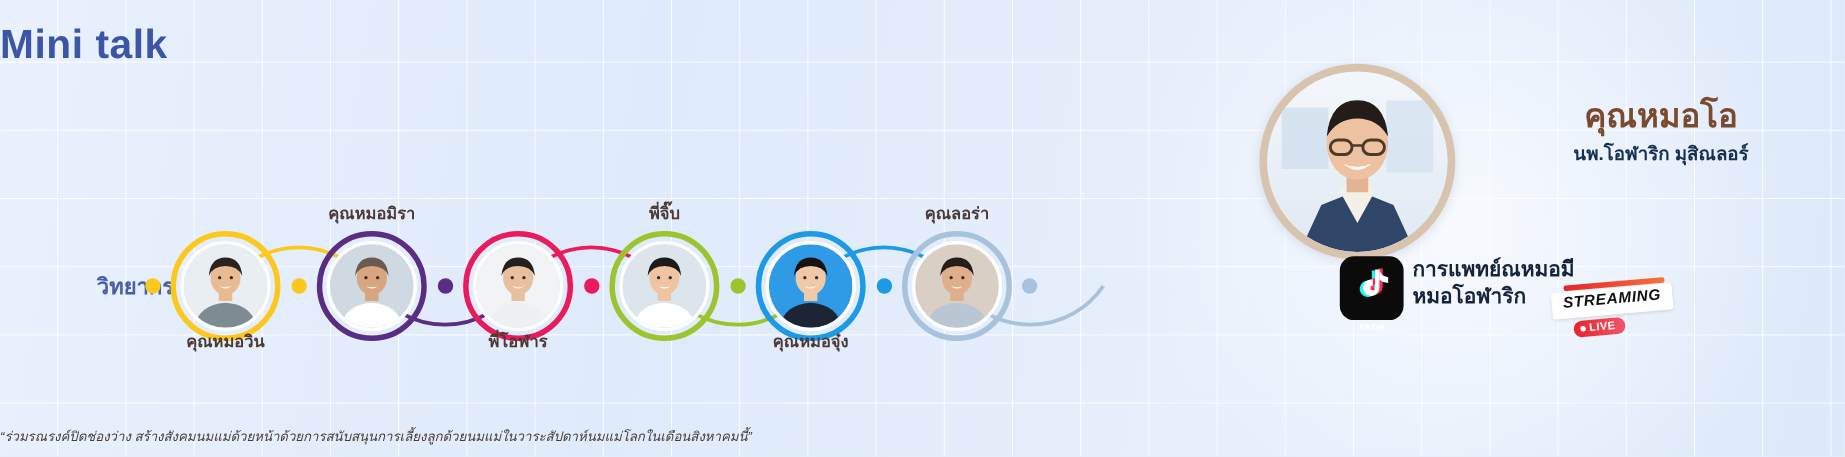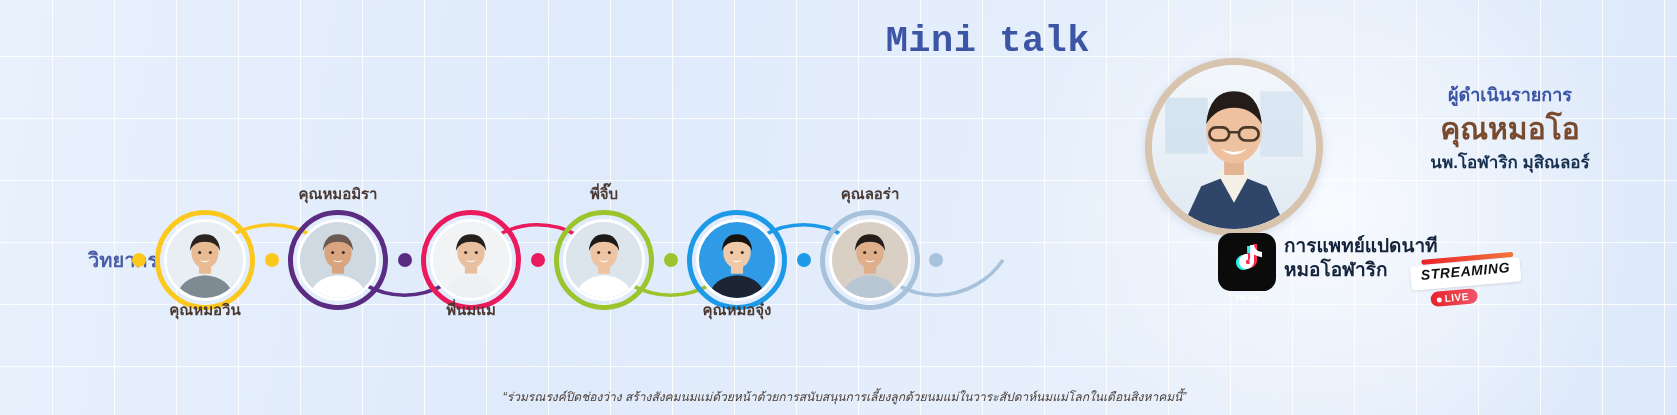--- a/index.html
+++ b/index.html
@@ -24,21 +24,21 @@
     pointer-events:none;
   }
   #glow{
     position:absolute;left:980px;top:-140px;width:700px;height:700px;
     border-radius:50%;
     background:radial-gradient(circle at 50% 50%,rgba(255,255,255,.75),rgba(255,255,255,0) 62%);
     pointer-events:none;
   }
 
   
-  .head{position:absolute;left:0;top:0;width:1090px;text-align:right;font-family:Liberation Mono, monospace;}
+  .head{position:absolute;left:0;top:0;width:1090px;text-align:left;}
   .t-mini{
     margin-top:22px;
     font-size:37px;font-weight:bold;color:#3c55a5;letter-spacing:.5px;
     line-height:1.05;
   }
   .t-quote{
     margin-top:4px;
     font-size:39px;font-weight:bold;color:#3c55a5;
     line-height:1.15;white-space:nowrap;
   }
@@ -123,22 +123,22 @@
     border-radius:9px;color:#fff;font-size:10px;font-weight:bold;
     letter-spacing:.5px;white-space:nowrap;
   }
   .live-dot{
     display:inline-block;width:5px;height:5px;border-radius:50%;
     background:#fff;margin-right:3px;vertical-align:middle;
   }
 
   
   #footer{
-    position:absolute;left:0;right:14px;bottom:9px;text-align:center;
-    font-size:12px;font-style:italic;color:#4a3d36;white-space:nowrap;padding-left:26px;
+    position:absolute;left:0;right:14px;bottom:9px;text-align:left;
+    font-size:12px;font-style:italic;color:#4a3d36;white-space:nowrap;
   }
 </style>
 </head>
 <body>
 
 <div id="banner">
 
   <div id="grid"></div>
   <div id="glow"></div>
 
@@ -197,21 +197,21 @@
           <div class="ring-in"><svg viewBox="0 0 100 100" width="100%" height="100%">
               <rect width="100" height="100" fill="#f1f3f5"></rect>
               <path d="M12 100 q6 -28 38 -30 q32 2 38 30 z" fill="#eef1f4"></path>
               <rect x="42" y="52" width="16" height="16" fill="#e8c0a0"></rect>
               <ellipse cx="50" cy="40" rx="18" ry="21" fill="#e8c0a0"></ellipse>
               <path d="M30 38 q2 -22 20 -22 q18 0 20 22 q-5 -12 -20 -12 q-15 0 -20 12 z" fill="#26201c"></path>
               <circle cx="43" cy="40" r="2" fill="#3a2c22"></circle>
               <circle cx="57" cy="40" r="2" fill="#3a2c22"></circle>
               <path d="M43 50 q7 6 14 0 q-7 3 -14 0 z" fill="#fff"></path>
             </svg></div>
-          <div class="name below">พี่นมแม</div>
+          <div class="name below">พี่โอฬาร</div>
         </div>
         <div class="node" style="left: 554px; top: 32px;">
           <div class="ring" style="border-color: rgb(156, 196, 44);"></div>
           <div class="ring-in"><svg viewBox="0 0 100 100" width="100%" height="100%">
               <rect width="100" height="100" fill="#dde5ec"></rect>
               <path d="M12 100 q6 -28 38 -30 q32 2 38 30 z" fill="#ffffff"></path>
               <rect x="42" y="52" width="16" height="16" fill="#eec4a2"></rect>
               <ellipse cx="50" cy="40" rx="18" ry="21" fill="#eec4a2"></ellipse>
               <path d="M30 38 q2 -22 20 -22 q18 0 20 22 q-5 -12 -20 -12 q-15 0 -20 12 z" fill="#1e1a17"></path>
               <circle cx="43" cy="40" r="2" fill="#3a2c22"></circle>
@@ -273,38 +273,37 @@
           <ellipse cx="50" cy="40" rx="17" ry="20" fill="#eec2a0"></ellipse>
           <path d="M33 36 q2 -20 17 -20 q15 0 17 20 q-6 -10 -17 -10 q-11 0 -17 10 z" fill="#231c18"></path>
           <rect x="35" y="38" width="12" height="8" rx="4" fill="none" stroke="#4b3a2a" stroke-width="1.6"></rect>
           <rect x="53" y="38" width="12" height="8" rx="4" fill="none" stroke="#4b3a2a" stroke-width="1.6"></rect>
           <line x1="47" y1="41" x2="53" y2="41" stroke="#4b3a2a" stroke-width="1.4"></line>
           <path d="M42 51 q8 7 16 0 q-8 4 -16 0 z" fill="#fff"></path>
         </g>
       </svg>
     </div>
     <div class="host-text">
-      <div class="h-role">ผู้ดำเนินรายการ</div>
       <div class="h-name">คุณหมอโอ</div>
       <div class="h-full">นพ.โอฬาริก มุสิณลอร์</div>
     </div>
   </div>
 
   <div id="brand">
     <div class="tt-logo">
       <svg viewBox="0 0 58 58" width="58" height="58">
         <path d="M36 12 v16.5 a7.5 7.5 0 1 1 -6 -7.35 v5.6 a2.2 2.2 0 1 0 2.1 2.2 V12 z" fill="#25f4ee" transform="translate(-3,1)"></path>
         <path d="M36 12 v16.5 a7.5 7.5 0 1 1 -6 -7.35 v5.6 a2.2 2.2 0 1 0 2.1 2.2 V12 z" fill="#fe2c55" transform="translate(3,-1)"></path>
         <path d="M36 12 v16.5 a7.5 7.5 0 1 1 -6 -7.35 v5.6 a2.2 2.2 0 1 0 2.1 2.2 V12 z" fill="#ffffff"></path>
         <path d="M36 12 q1 6 8 7 v5.3 q-5 -.3 -8 -3 z" fill="#ffffff"></path>
       </svg>
       <div class="tt-caption">TikTok</div>
     </div>
     <div class="tt-note">
-      <div>การแพทย์แปดนาที</div>
+      <div>การแพทย์ณหมอมี</div>
       <div>หมอโอฬาริก</div>
     </div>
     <div class="stream">
       <div class="stream-bar"></div>
       <div class="stream-plate"></div>
       <div class="stream-word">STREAMING</div>
       <div class="live-pill">
         <span class="live-dot"></span><span>LIVE</span>
       </div>
     </div>

